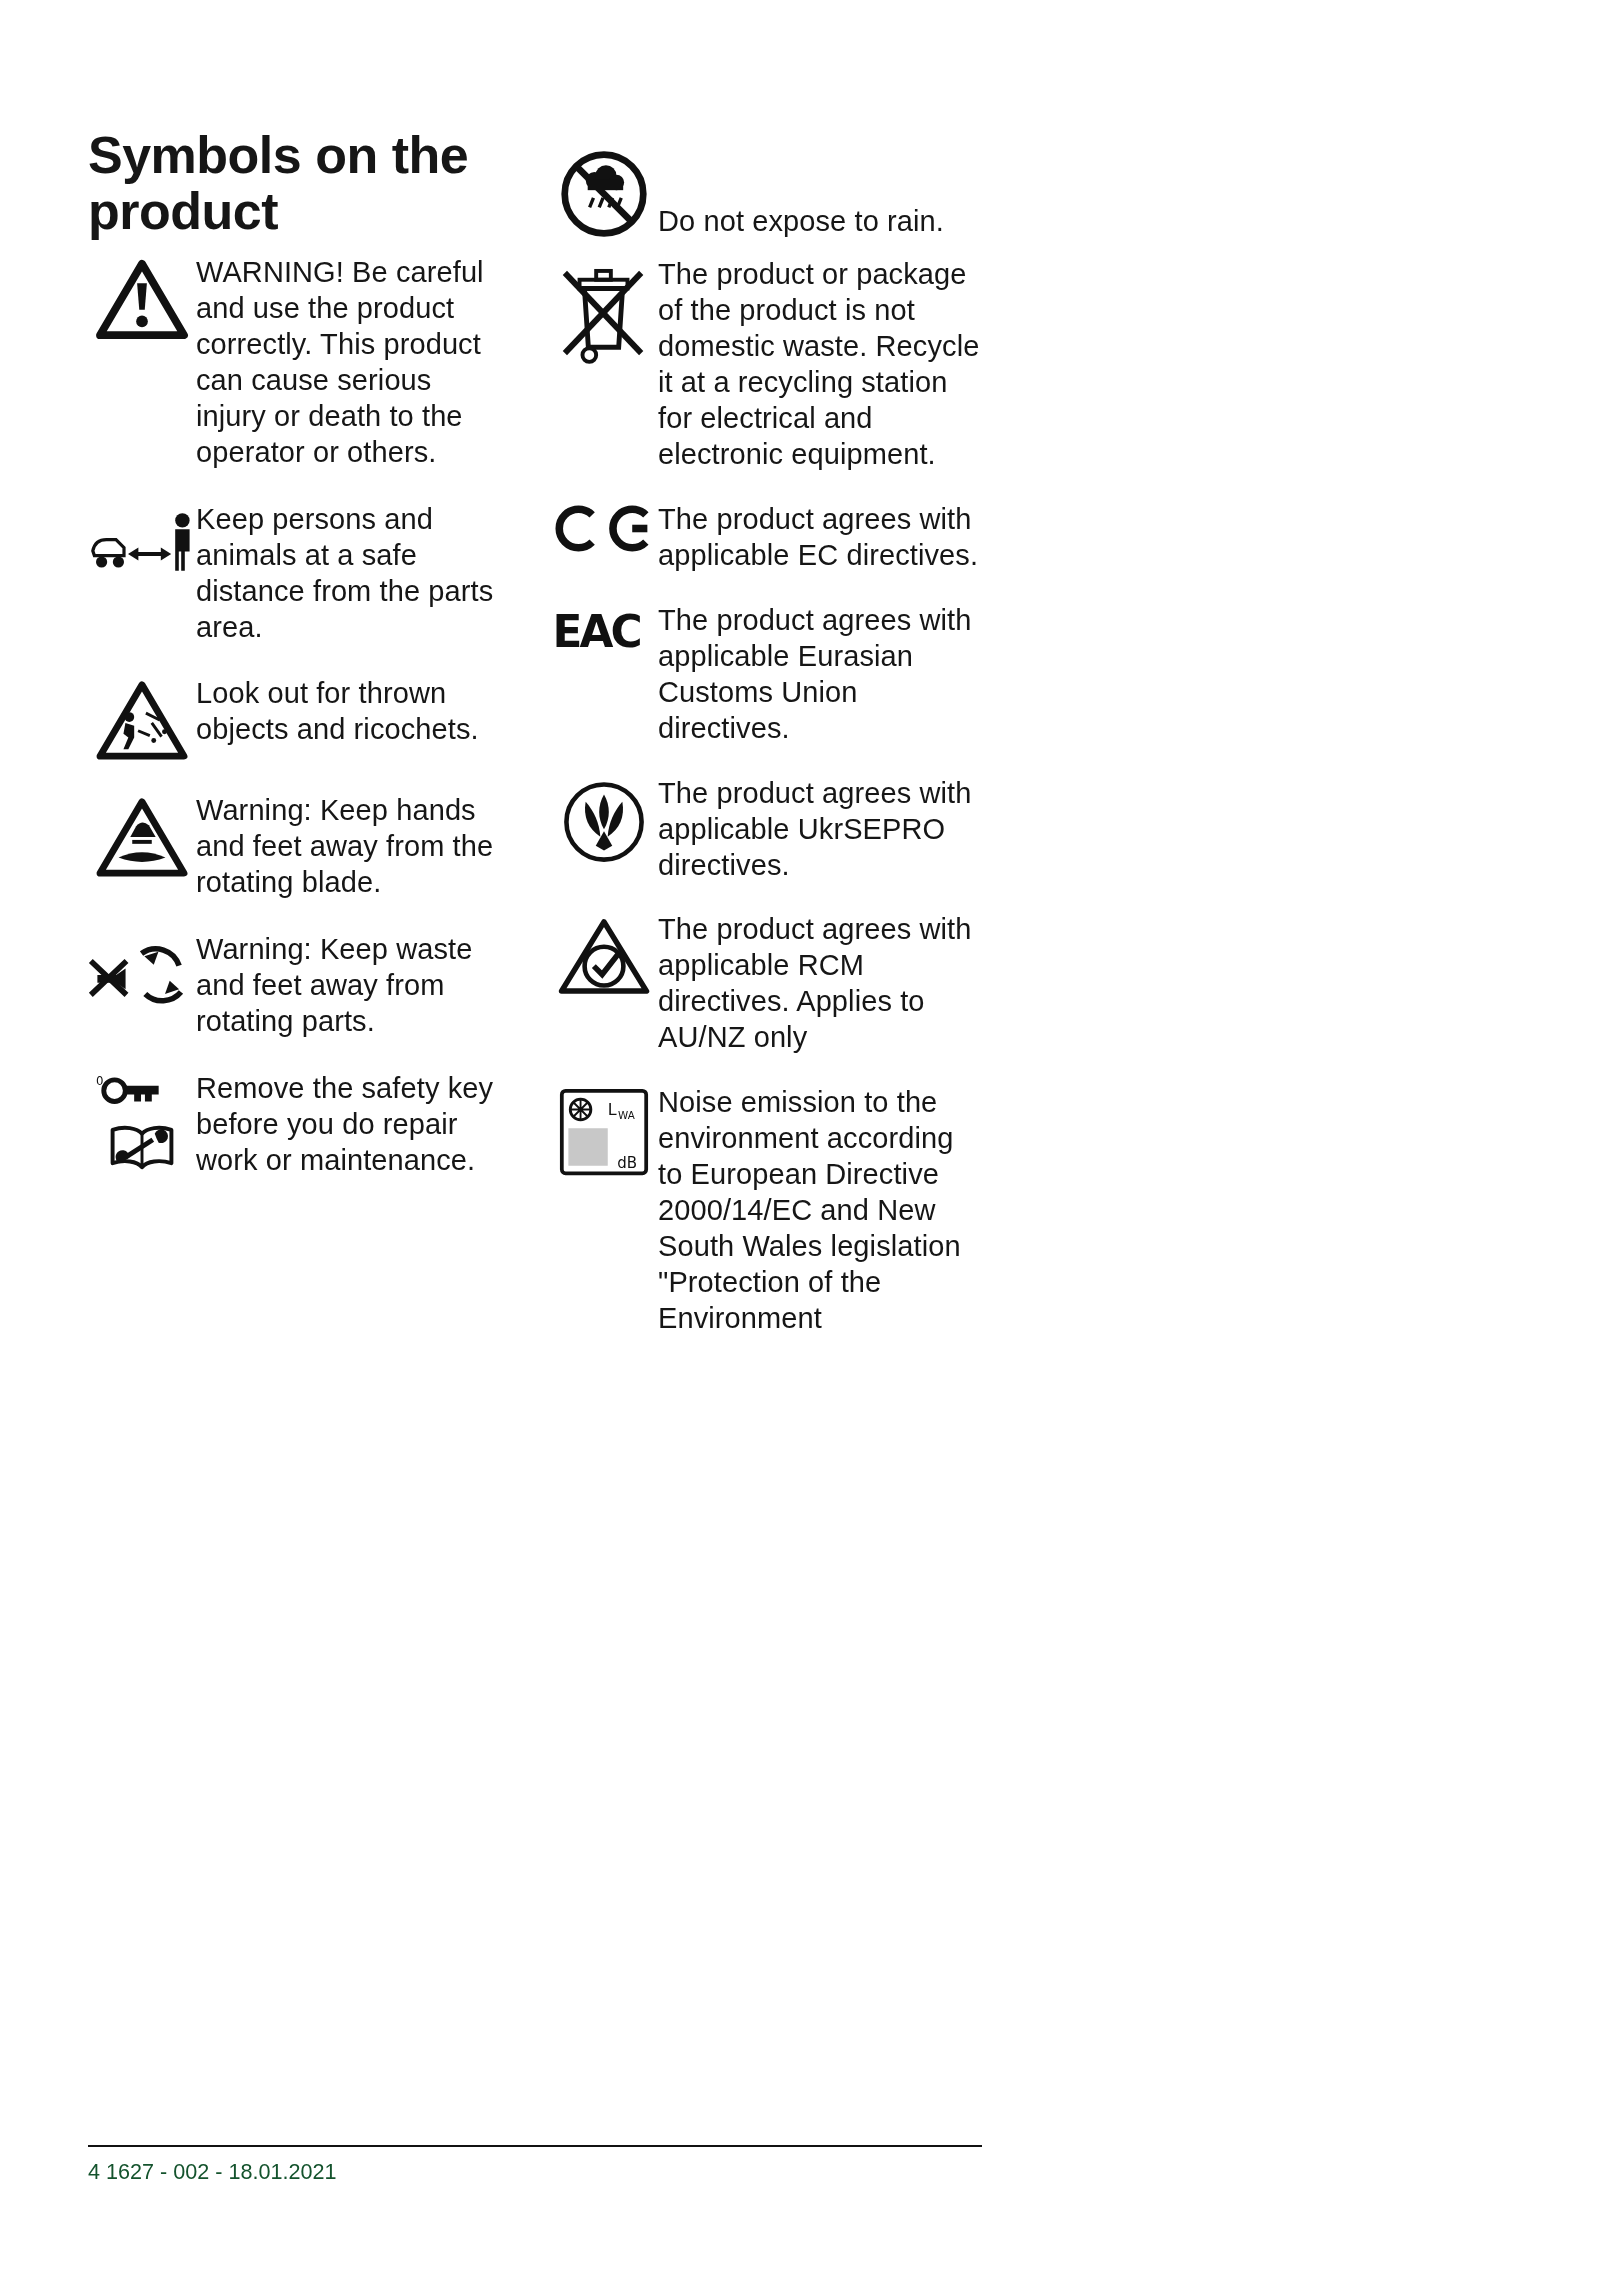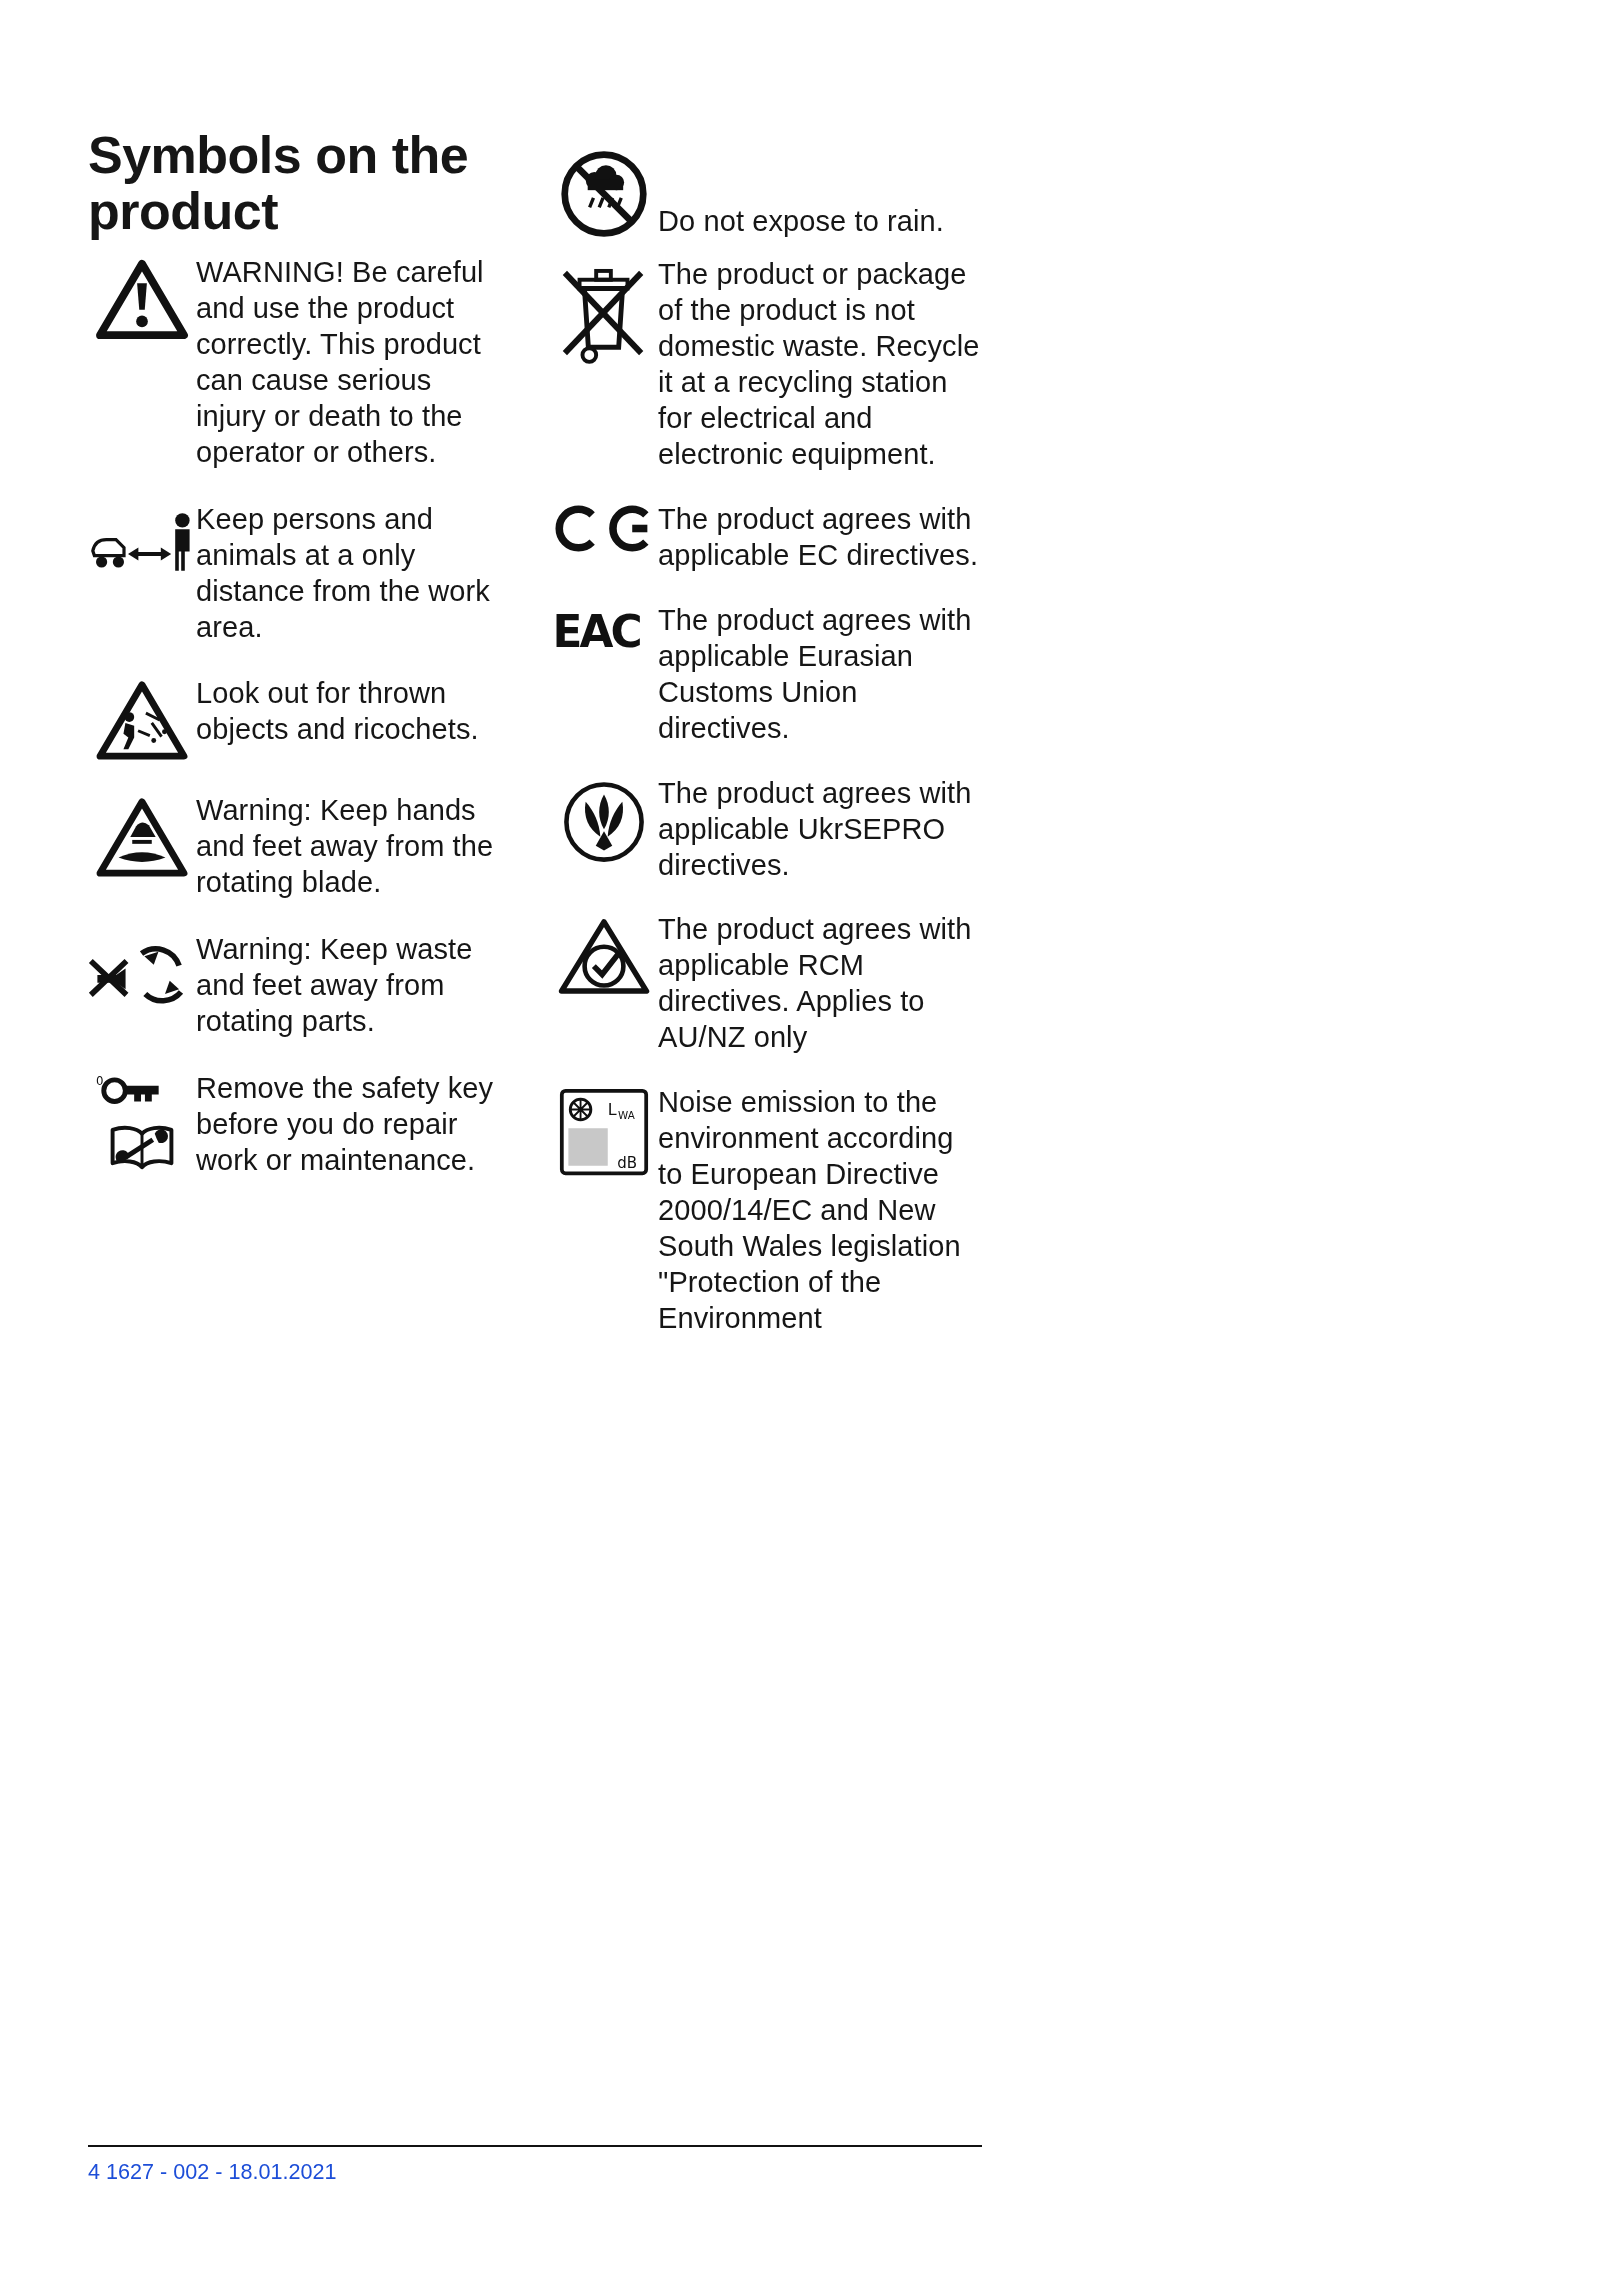--- a/index.html
+++ b/index.html
@@ -28,21 +28,21 @@
     padding-top: 2px;
   }
   .desc {
     font-size: 29px; line-height: 1.24; letter-spacing: 0.1px;
     color: #161616;
   }
   .col-left .desc { width: 314px; }
   .col-right .desc { width: 326px; }
   .footer { position: absolute; left: 88px; top: 2145px; width: 894px; }
   .footer-rule { border: none; border-top: 2.9px solid #111; margin-bottom: 11.8px; }
-  .footer-text { font-size: 21.6px; color: #1d4ed8; }
+  .footer-text { font-size: 21.6px; color: #14532d; }
   svg text { font-family: "DejaVu Sans", "Liberation Sans", sans-serif; }
 </style>
 </head>
 <body>
 
 <div class="content">
   <div class="columns">
 
     <div class="col col-left">
       <h1 class="page-title">Symbols on the product</h1>
@@ -65,21 +65,21 @@
             <circle cx="118" cy="12" r="9" fill="#111"></circle>
             <path d="M109 23 h18 v28 h-6 v24 h-4.5 v-24 h-3 v24 h-4.5 Z" fill="#111"></path>
             <path d="M60 54 H94" stroke="#111" stroke-width="5"></path>
             <path d="M50 54 l13 -8 v16 Z" fill="#111"></path>
             <path d="M104 54 l-13 -8 v16 Z" fill="#111"></path>
             <path d="M6 50 q3 -14 17 -14 h12 l10 10 v10 H8 Z" fill="none" stroke="#111" stroke-width="4"></path>
             <circle cx="17" cy="64" r="7" fill="#111"></circle>
             <circle cx="38" cy="64" r="7" fill="#111"></circle>
           </svg>
         </div>
-        <p class="desc">Keep persons and animals at a only distance from the work area.</p>
+        <p class="desc">Keep persons and animals at a safe distance from the parts area.</p>
       </div>
 
       <div class="row">
         <div class="icon-cell">
           <svg width="94" height="84" viewBox="0 0 96 86">
             <path d="M48 7 L91 80 H5 Z" fill="none" stroke="#111" stroke-width="7" stroke-linejoin="round"></path>
             <circle cx="35" cy="40" r="5" fill="#111"></circle>
             <path d="M31 46 l9 3 v12 l-6 12 h-5 l5 -12 -5 -4 Z" fill="#111"></path>
             <path d="M44 54 l12 5 M58 46 l10 14 M52 36 l14 7" stroke="#111" stroke-width="3"></path>
             <circle cx="66" cy="40" r="2.5" fill="#111"></circle>

